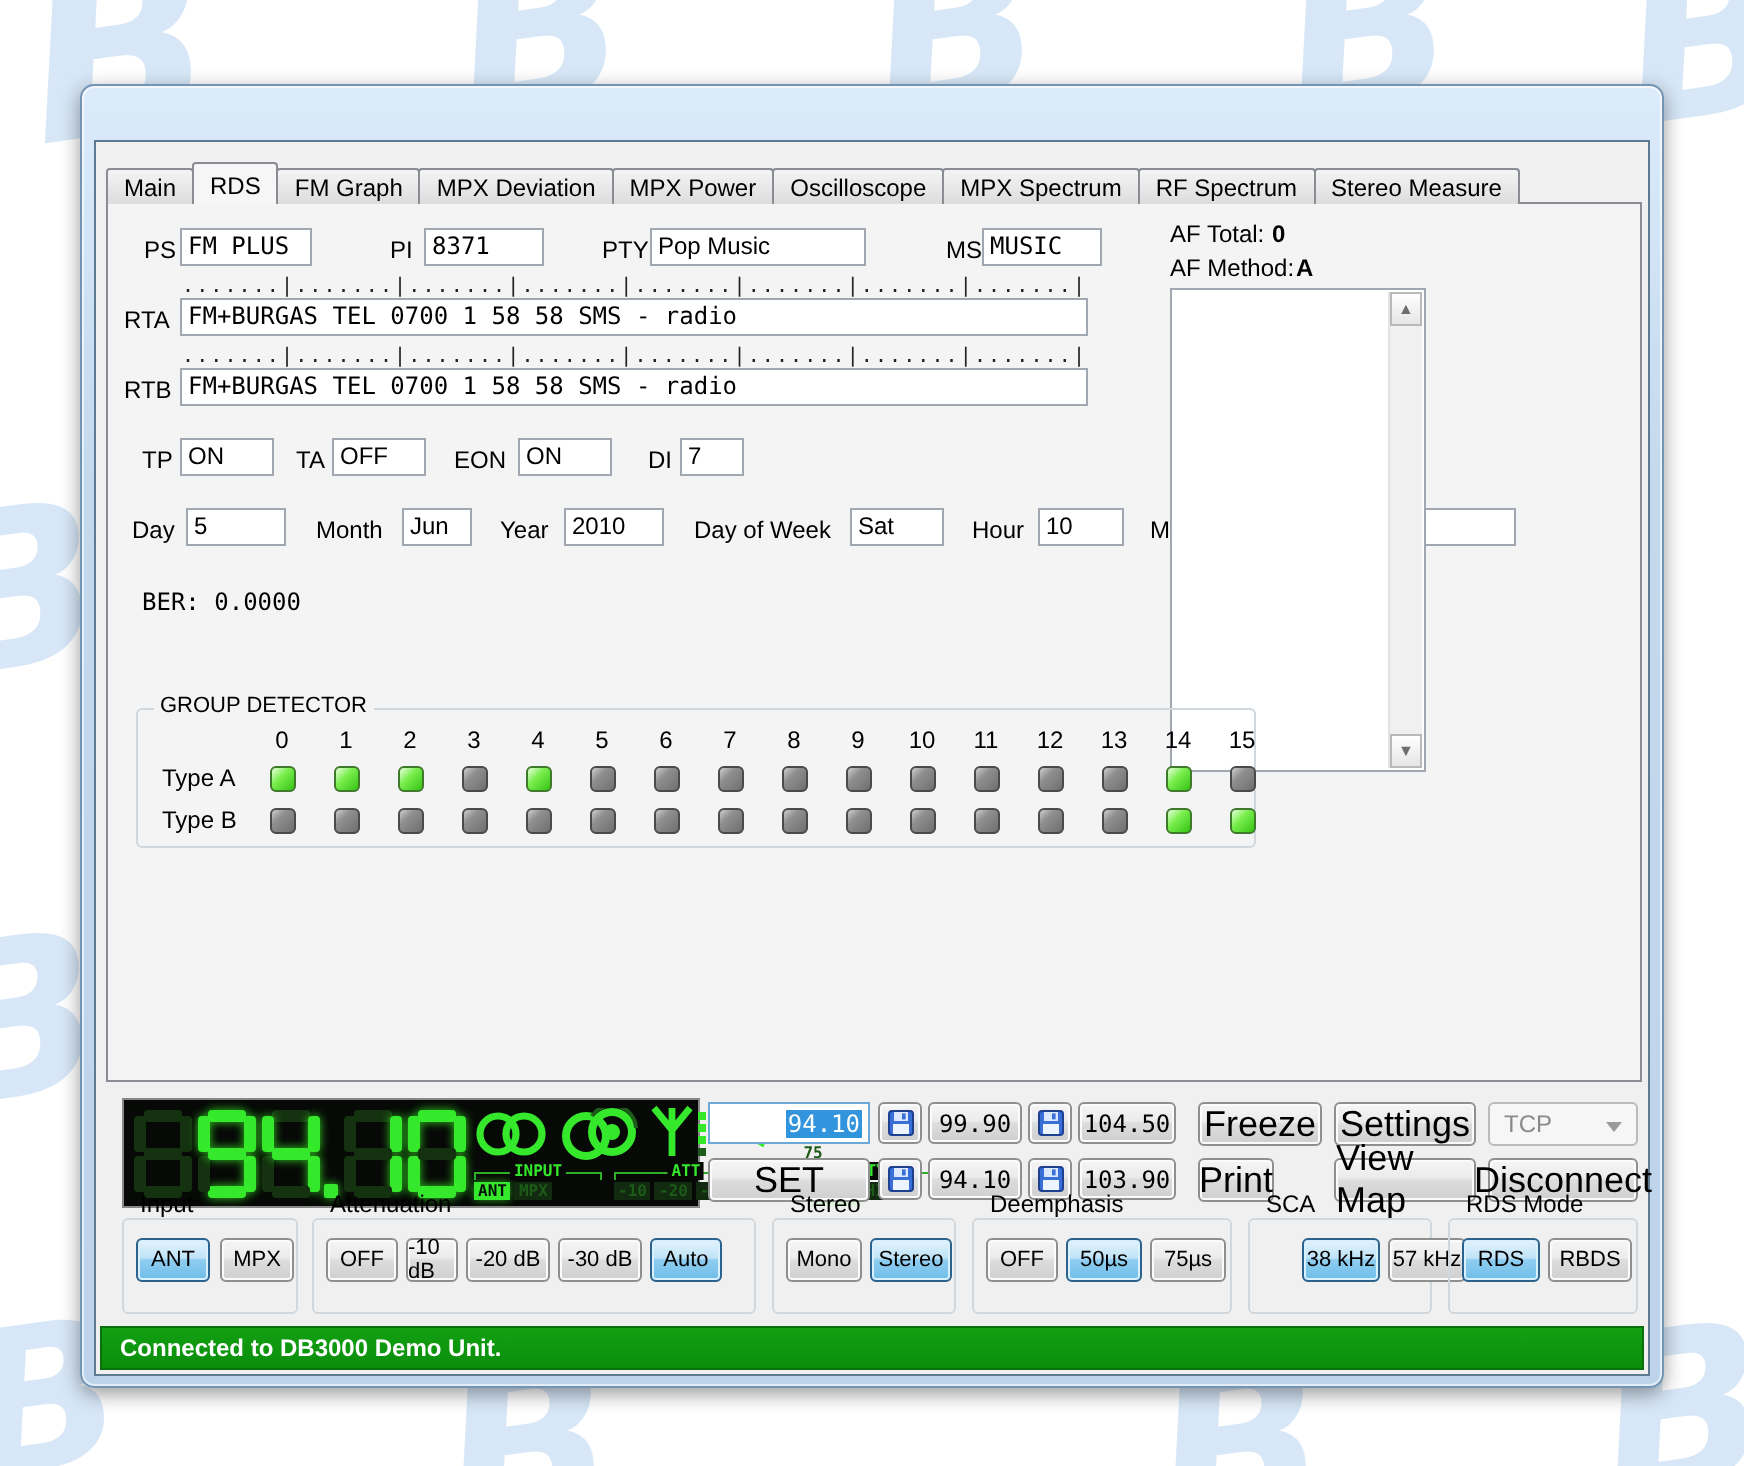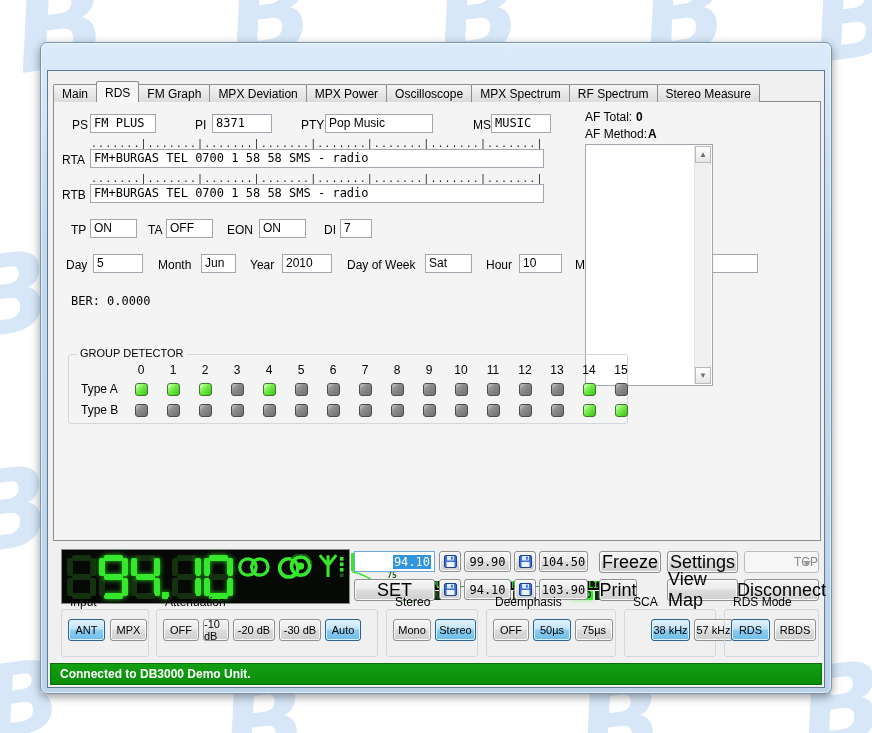--- a/index.html
+++ b/index.html
@@ -78,21 +78,21 @@
          display:flex; align-items:center; justify-content:center; box-shadow:inset 0 0 0 1px #fbfbfb; }
   .toggle { position:static; height:22px; border:1px solid #8e8f8f; border-radius:3px; font-size:11px;
          background:linear-gradient(#f5f5f5,#ebebeb 45%,#dddddd 50%,#cfcfcf);
          display:flex; align-items:center; justify-content:center; box-shadow:inset 0 0 0 1px #fbfbfb; }
   .toggle.active, .btn.active { border-color:#2c628b;
          background:linear-gradient(#e4f3fc,#bfe3f7 45%,#8fcdf0 50%,#6ebde9);
          box-shadow:inset 0 0 0 1px #d9f0fd; }
 
   .combo { position:absolute; height:22px; border:1px solid #b8bcbf; border-radius:3px;
            background:#f6f6f6; color:#8a8a8a; font-size:12px; display:flex; align-items:center;
-           padding-left:7px;justify-content:flex-end; }
+           padding-left:7px; }
   .combo .arrow { position:absolute; right:7px; top:9px; width:0; height:0;
            border-left:4px solid transparent; border-right:4px solid transparent; border-top:5px solid #9a9a9a; }
 
   
   .freqbox { position:absolute; height:21px; background:#fff; border:1px solid #6ca8d8;
              display:flex; align-items:center; justify-content:flex-end; padding:0 3px; }
   .freqbox .sel { background:#3194dc; color:#fff; font-family:"DejaVu Sans Mono",monospace; font-size:12px; padding:0 1px; }
 
   .savebtn { position:absolute; width:22px; height:21px; }
   .preset  { position:absolute; width:47px; height:21px; font-family:"DejaVu Sans Mono",monospace; font-size:12px; }
@@ -107,21 +107,21 @@
   .sg-a { left:5px; top:0;    width:19px; height:6px; }
   .sg-g { left:5px; top:19px; width:19px; height:6px; }
   .sg-d { left:5px; top:38px; width:19px; height:6px; }
   .sg-f { left:0;  top:3px;  width:6px; height:18px; }
   .sg-b { left:23px; top:3px;  width:6px; height:18px; }
   .sg-e { left:0;  top:23px; width:6px; height:18px; }
   .sg-c { left:23px; top:23px; width:6px; height:18px; }
   .dpslot { position:relative; width:9px; height:44px; margin-top:1px; }
   .dpslot .dot { position:absolute; left:0; bottom:0; width:7px; height:7px; background:#35e82c;
                  border-radius:1px; box-shadow:0 0 5px rgba(60,255,40,.8); }
-  .lcd-right { flex:1; display:flex; justify-content:space-between; padding-left:2px; }
+  .lcd-right { flex:1; display:flex; flex-direction:column; justify-content:space-between; padding-left:2px; }
   .lcd-icons { display:flex; align-items:center; gap:4px; height:26px; }
   .lcd-foot { display:flex; gap:6px; align-items:flex-end; }
   .bracket-group { position:relative; padding-top:6px; }
   .bracket-line { position:absolute; left:0; right:0; top:4px; height:4px;
                   border:1px solid #2fae27; border-bottom:none; }
   .bracket-title { position:absolute; top:-1px; left:50%; transform:translateX(-50%);
                    background:#070907; padding:0 2px; font-family:"DejaVu Sans Mono",monospace;
                    font-size:8px; font-weight:bold; color:#35e82c; white-space:nowrap; }
   .optrow { display:flex; gap:2px; margin-top:3px; }
   .opt { font-family:"DejaVu Sans Mono",monospace; font-size:8px; font-weight:bold; padding:0 2px;

